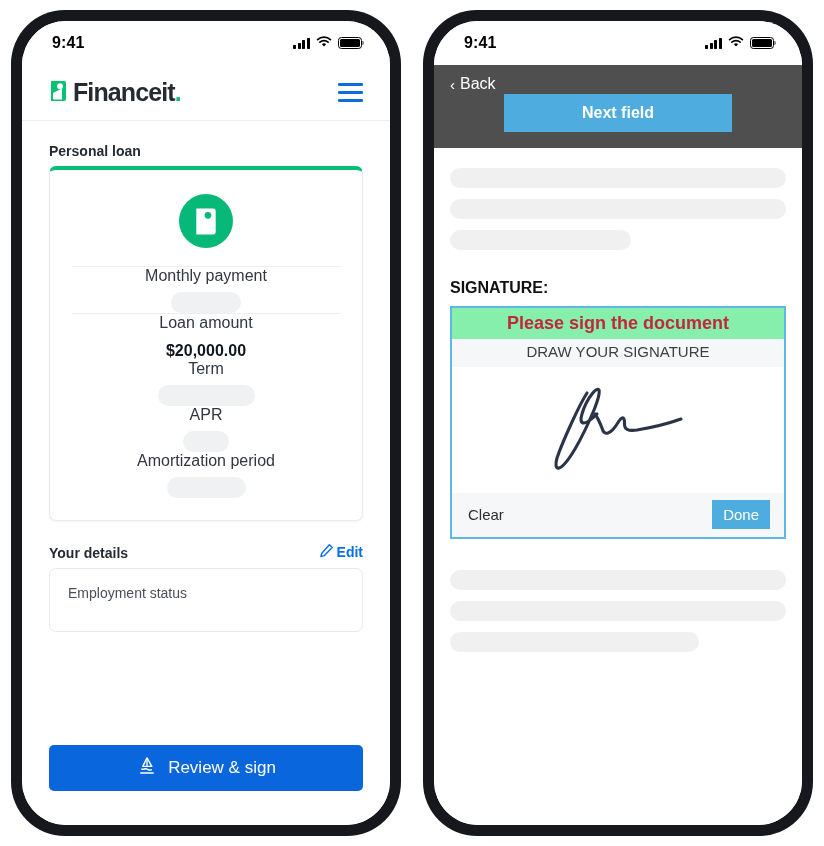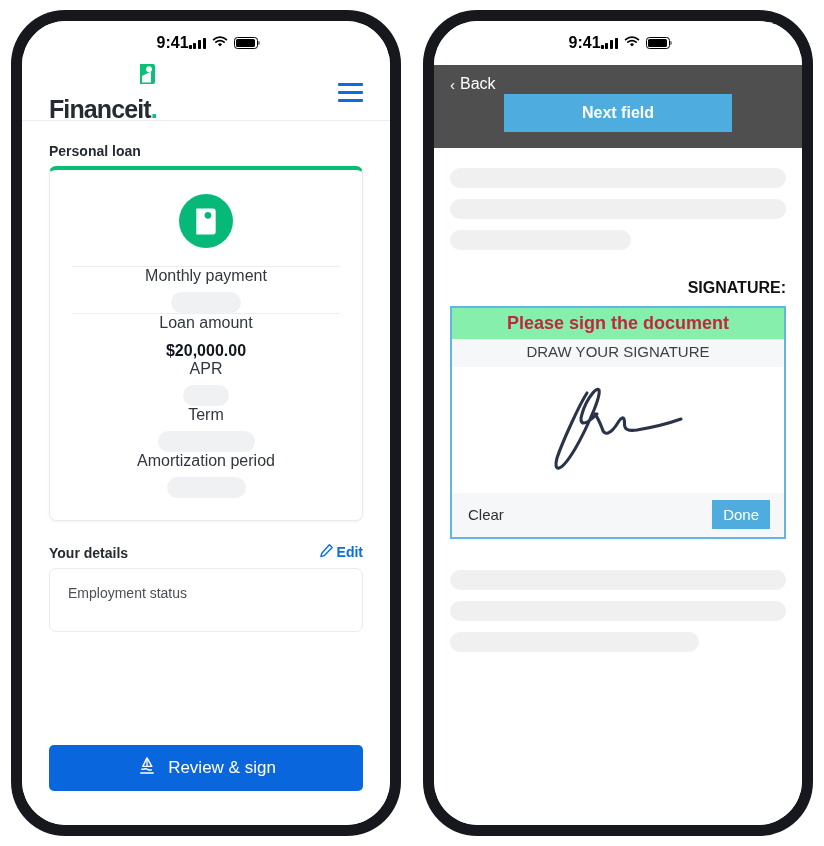--- a/index.html
+++ b/index.html
@@ -45,21 +45,21 @@
     display: flex;
     flex-direction: column;
   }
 
   
   .statusbar {
     height: 44px;
     flex: 0 0 44px;
     display: flex;
     align-items: center;
-    justify-content: center;
+    justify-content: space-between;
     padding: 0 28px 0 30px;
     box-sizing: border-box;
     background: #fff;
   }
   .status-time {
     font-size: 16px;
     font-weight: bold;
     color: #000;
     letter-spacing: 0.1px;
   }
@@ -97,21 +97,21 @@
     flex: 0 0 auto;
     height: 56px;
     display: flex;
     align-items: center;
     justify-content: space-between;
     padding: 0 27px 0 27px;
     border-bottom: 1px solid #eceef1;
     background: #fff;
     box-sizing: border-box;
   }
-  .brand { display: flex; align-items: flex-end; gap: 5px; flex-direction: column; }
+  .brand { display: flex; align-items: center; gap: 5px; }
   .brand-word {
     font-size: 25px;
     font-weight: bold;
     color: #262a33;
     letter-spacing: -0.9px;
   }
   .brand-word .dot-green { color: #08c177; }
   .hamburger { display: flex; flex-direction: column; gap: 5px; cursor: pointer; padding: 4px 0; }
   .hamburger i { display: block; width: 25px; height: 3px; background: #0a6ee1; border-radius: 1px; }
 
@@ -258,21 +258,21 @@
   }
   .docbody {
     flex: 1 1 auto;
     background: #fff;
     padding: 20px 16px 0 16px;
     box-sizing: border-box;
     overflow: hidden;
   }
   .doc-skel { background: #f0f0f0; border-radius: 10px; height: 20px; margin-bottom: 11px; }
   .sig-heading {
-    text-align: right;
+    text-align: left;
     font-size: 16px;
     font-weight: bold;
     color: #111;
     margin: 29px 0 9px 0;
   }
   .sig-box {
     border: 2px solid #62b6e2;
     background: #fff;
     overflow: hidden;
   }
@@ -383,26 +383,26 @@
 
           <div class="kv-row divided">
             <span class="kv-key">Monthly payment</span>
             <span class="skel" style="width:70px"></span>
           </div>
           <div class="kv-row divided">
             <span class="kv-key">Loan amount</span>
             <span class="kv-val">$20,000.00</span>
           </div>
           <div class="kv-row">
+            <span class="kv-key">Term</span>
+            <span class="skel" style="width:97px"></span>
+          </div>
+          <div class="kv-row">
             <span class="kv-key">APR</span>
             <span class="skel" style="width:46px"></span>
-          </div>
-          <div class="kv-row">
-            <span class="kv-key">Term</span>
-            <span class="skel" style="width:97px"></span>
           </div>
           <div class="kv-row">
             <span class="kv-key">Amortization period</span>
             <span class="skel" style="width:79px"></span>
           </div>
         </div>
 
         <div class="details-head">
           <span class="details-title">Your details</span>
           <span class="edit-link">

